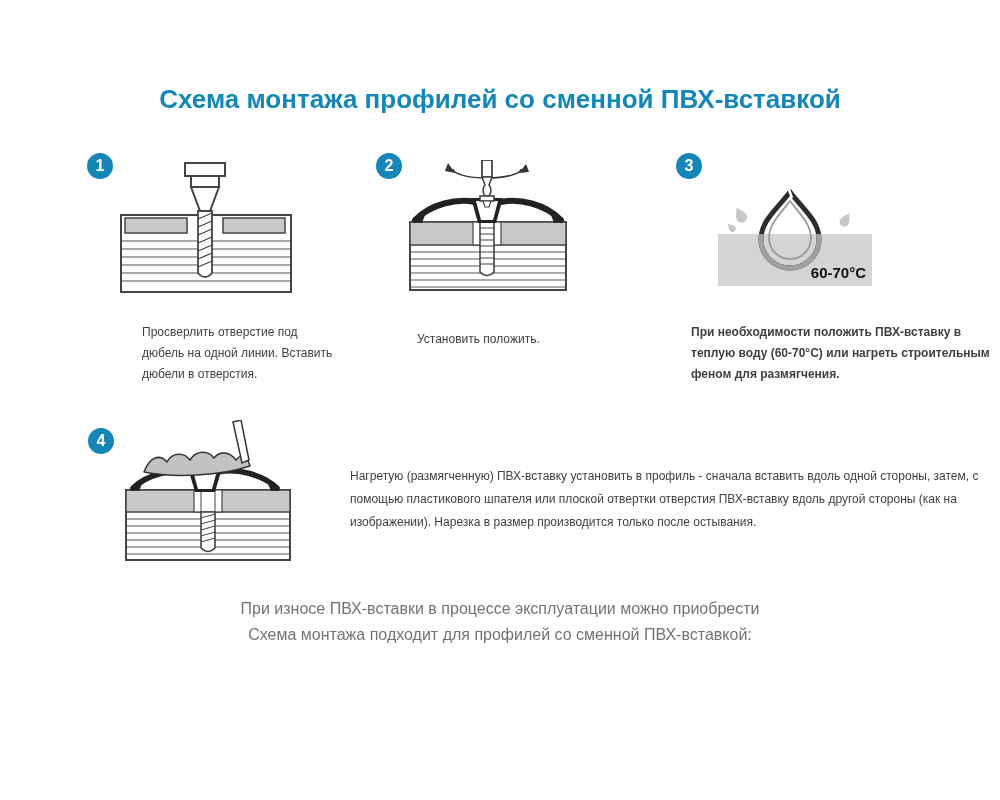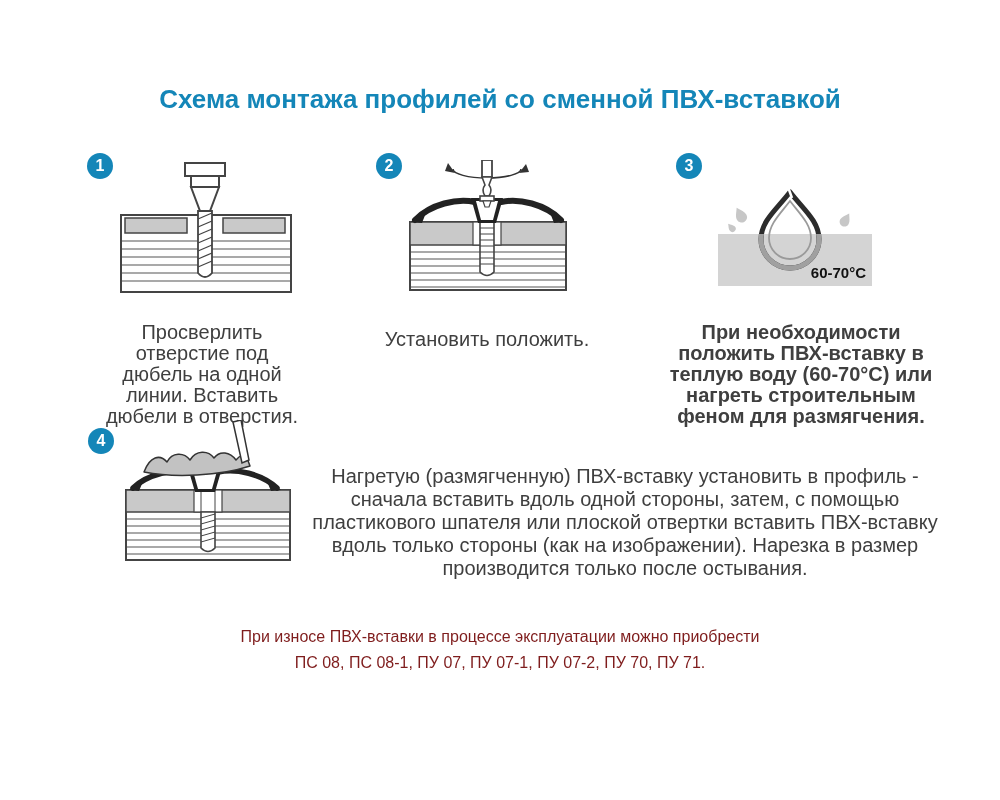--- a/index.html
+++ b/index.html
@@ -11,26 +11,26 @@
     position:absolute;left:0;right:0;top:84px;text-align:center;
     font-size:26px;font-weight:bold;color:#1486b8;
   }
   .badge{
     position:absolute;width:26px;height:26px;border-radius:50%;
     background:#1486b8;color:#ffffff;font-size:16px;font-weight:bold;
     display:flex;align-items:center;justify-content:center;line-height:1;
   }
   .illus{position:absolute;}
   .caption{
-    position:absolute;color:#3f3f3f;font-size:20px;line-height:21px;text-align:center;
+    position:absolute;color:#3f3f3f;font-size:12px;line-height:21px;text-align:left;margin-left:40px;
   }
   .caption-wide{line-height:23px;}
   .footer{
     position:absolute;left:0;right:0;top:596px;text-align:center;
-    color:#7f1d1d;font-size:16px;line-height:26px;margin-top:28px;
+    color:#737373;font-size:16px;line-height:26px;
   }
   svg{display:block;}
   .temp-label{font-weight:bold;fill:#111111;font-size:15px;font-family:"Liberation Sans",sans-serif;}
 </style>
 </head>
 <body>
 
 <div class="page">
 
   <div class="title">Схема монтажа профилей со сменной ПВХ-вставкой</div>
@@ -169,20 +169,20 @@
       <path d="M72,52 C54,48 28,54 13,68" stroke="#222" stroke-width="5.5" fill="none" stroke-linecap="round"></path>
       <polygon points="9,70 24,59 19,71" fill="#222"></polygon>
       <path d="M98,52 C116,48 142,54 157,68" stroke="#222" stroke-width="5.5" fill="none" stroke-linecap="round"></path>
       <polygon points="161,70 146,59 151,71" fill="#222"></polygon>
       <polygon points="68,48 102,48 95,72 75,72" fill="#222"></polygon>
       <polygon points="73,51 97,51 92,69 78,69" fill="#ffffff"></polygon>
     </g>
     <path d="M24,52 C30,36 40,34 47,42 C52,32 64,32 70,40 C76,30 88,30 94,38 C100,30 110,32 116,40 C120,35 124,34 127,38 L130,46 C100,56 54,58 24,52 Z" fill="#c2c2c2" stroke="#333" stroke-width="1.5" stroke-linejoin="round"></path>
     <polygon points="113,2 121,0 129,40 122,43" fill="#ffffff" stroke="#333" stroke-width="1.5"></polygon>
   </svg>
-  <div class="caption caption-wide" style="left:310px;top:465px;width:630px;">Нагретую (размягченную) ПВХ-вставку установить в профиль - сначала вставить вдоль одной стороны, затем, с помощью пластикового шпателя или плоской отвертки вставить ПВХ-вставку вдоль только стороны (как на изображении). Нарезка в размер производится только после остывания.</div>
+  <div class="caption caption-wide" style="left:310px;top:465px;width:630px;">Нагретую (размягченную) ПВХ-вставку установить в профиль - сначала вставить вдоль одной стороны, затем, с помощью пластикового шпателя или плоской отвертки отверстия ПВХ-вставку вдоль другой стороны (как на изображении). Нарезка в размер производится только после остывания.</div>
 
   <div class="footer">
     <div>При износе ПВХ-вставки в процессе эксплуатации можно приобрести</div>
-    <div>ПС 08, ПС 08-1, ПУ 07, ПУ 07-1, ПУ 07-2, ПУ 70, ПУ 71.</div>
+    <div>Схема монтажа подходит для профилей со сменной ПВХ-вставкой:</div>
   </div>
 
 </div>
 
 </body></html>

